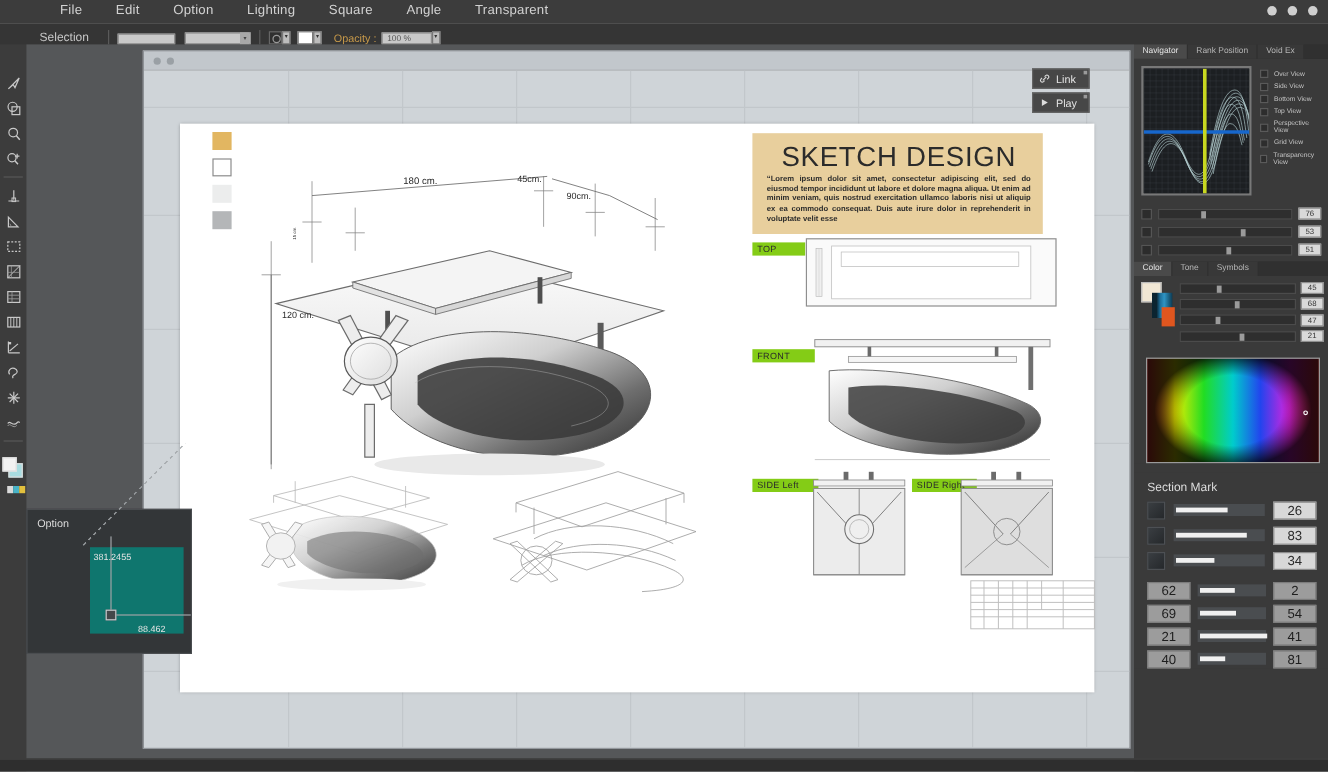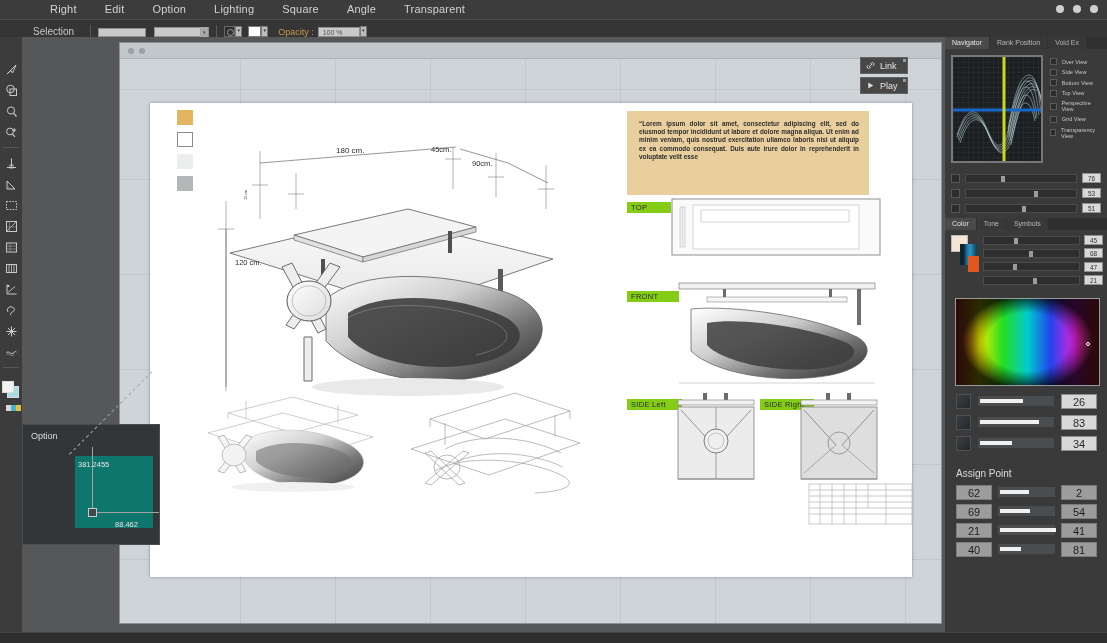--- a/index.html
+++ b/index.html
@@ -242,21 +242,21 @@
   #bottombar {
     position:absolute; left:0; bottom:0; width:1107px; height:11px;
     background:#2e2e2e; border-top:1px solid #454545;
   }
 </style>
 </head>
 <body>
 
 <div id="titlebar">
   <div id="menubar">
-    <div class="menu-item">Right</div>
+    <div class="menu-item">File</div>
     <div class="menu-item">Edit</div>
     <div class="menu-item">Option</div>
     <div class="menu-item">Lighting</div>
     <div class="menu-item">Square</div>
     <div class="menu-item">Angle</div>
     <div class="menu-item">Transparent</div>
   </div>
   <div id="wincontrols">
     <div class="win-dot"></div>
     <div class="win-dot"></div>
@@ -527,20 +527,21 @@
             <path d="M40 78 C70 62 120 64 156 82"></path>
             <path d="M48 92 C78 78 124 80 158 96"></path>
             <polygon points="20,82 26,80 60,112 54,114"></polygon>
             <polygon points="58,80 64,82 26,114 20,112"></polygon>
             <ellipse cx="42" cy="96" rx="13" ry="12"></ellipse>
             <path d="M30 100 C56 84 118 86 156 104 C172 112 166 120 130 122"></path>
           </g>
         </svg>
 
         <div id="title-block">
+          <h1>SKETCH DESIGN</h1>
           <p>“Lorem ipsum dolor sit amet, consectetur adipiscing elit, sed do eiusmod tempor incididunt ut labore et dolore magna aliqua. Ut enim ad minim veniam, quis nostrud exercitation ullamco laboris nisi ut aliquip ex ea commodo consequat. Duis aute irure dolor in reprehenderit in voluptate velit esse</p>
         </div>
 
         <div class="view-tag" style="left:477px;top:99px;width:44px">TOP</div>
         <svg width="212" height="60" viewBox="0 0 212 60" style="position:absolute;left:521px;top:95px">
           <rect x="1" y="1" width="208" height="56" fill="#fafafa" stroke="#8e8e8e" stroke-width="1"></rect>
           <rect x="22" y="7" width="166" height="44" fill="#fff" stroke="#c4c4c4" stroke-width=".7"></rect>
           <rect x="30" y="12" width="148" height="12" fill="none" stroke="#bcbcbc" stroke-width=".6"></rect>
           <rect x="9" y="9" width="5" height="40" fill="#efefef" stroke="#b5b5b5" stroke-width=".5"></rect>
           <line x1="11.5" y1="9" x2="11.5" y2="49" stroke="#d0d0d0" stroke-width=".5"></line>
@@ -766,20 +767,21 @@
           <span class="sl-val">21</span>
         </div>
       </div>
     </div>
     <div id="spectrum">
       <span class="dot"></span>
     </div>
   </div>
 
   <div class="pnl" style="margin-top:8px">
+    <div class="pnl-title">Section Mark</div>
     <div class="sm-row">
       <span class="sm-chip"></span>
       <span class="sm-track">
           <i class="sm-fill" style="width:56%"></i>
         </span>
       <span class="sm-val">26</span>
     </div>
     <div class="sm-row">
       <span class="sm-chip"></span>
       <span class="sm-track">
@@ -790,21 +792,20 @@
     <div class="sm-row">
       <span class="sm-chip"></span>
       <span class="sm-track">
           <i class="sm-fill" style="width:42%"></i>
         </span>
       <span class="sm-val">34</span>
     </div>
   </div>
 
   <div class="pnl" style="margin-top:10px">
-    <div class="pnl-title">Assign Point</div>
     <div class="ap-row">
       <span class="ap-val">62</span>
       <span class="ap-track">
           <i class="ap-fill" style="width:50%"></i>
         </span>
       <span class="ap-val">2</span>
     </div>
     <div class="ap-row">
       <span class="ap-val">69</span>
       <span class="ap-track">

